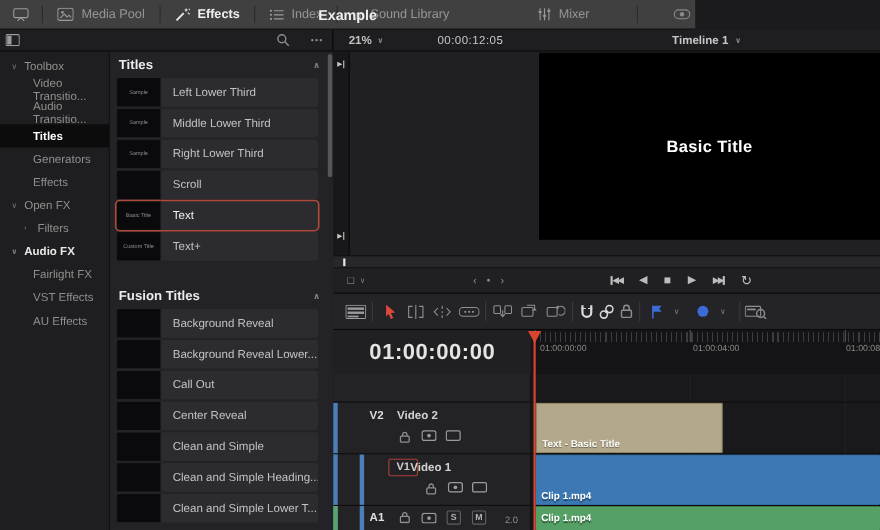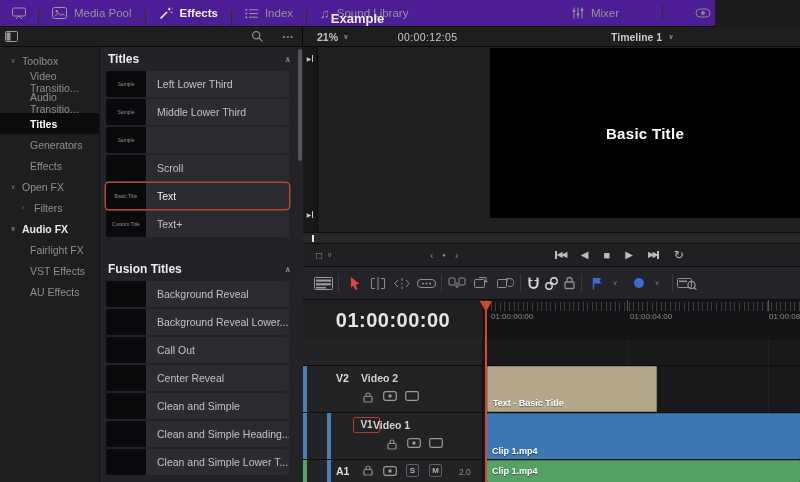--- a/index.html
+++ b/index.html
@@ -1,21 +1,21 @@
 <!DOCTYPE html>
 <html><head>
 <meta charset="utf-8">
 <style>
   *{margin:0;padding:0;box-sizing:border-box;}
   html,body{width:800px;height:482px;overflow:hidden;background:#111;}
   body{font-family:"Liberation Sans","DejaVu Sans",sans-serif;}
   #app{position:relative;width:800px;height:482px;background:#1b1b1d;color:#c8c8c8;font-size:11px;}
 
   
-  .topbar{position:absolute;left:0;top:0;width:715px;height:27px;background:#4c1d95;border-bottom:1px solid #060606;display:flex;align-items:flex-end;}
+  .topbar{position:absolute;left:0;top:0;width:632px;height:27px;background:#404040;border-bottom:1px solid #060606;display:flex;align-items:center;}
   .tb-sep{width:1px;height:16px;background:#2b2b2d;}
   .tb-btn{display:flex;align-items:center;gap:7px;height:100%;padding:0 13px;color:#969696;font-size:11.5px;cursor:default;}
   .tb-btn.active{color:#f0f0f0;font-weight:bold;}
   .tb-iconbtn{display:flex;align-items:center;justify-content:center;width:38px;height:100%;}
   .tb-title{position:absolute;left:0;right:0;text-align:center;color:#f0f0f0;font-size:13px;font-weight:bold;pointer-events:none;}
   .tb-right{margin-left:auto;display:flex;align-items:center;height:100%;position:relative;z-index:2;gap:30px;}
   .note-glyph{font-size:13px;line-height:1;}
 
   
   .subbar{position:absolute;left:0;top:27px;width:800px;height:20px;background:#1e1e20;border-bottom:1px solid #070707;display:flex;}
@@ -266,20 +266,21 @@
     <div class="fx-item">
       <div class="fx-thumb">
           <span>Sample</span>
         </div>
       <div class="fx-label">Middle Lower Third</div>
     </div>
     <div class="fx-item">
       <div class="fx-thumb">
           <span>Sample</span>
         </div>
+      <div class="fx-label">Right Lower Third</div>
     </div>
     <div class="fx-item">
       <div class="fx-thumb">
           <span></span>
         </div>
       <div class="fx-label">Scroll</div>
     </div>
     <div class="fx-item sel">
       <div class="fx-thumb">
           <span>Basic Title</span>

